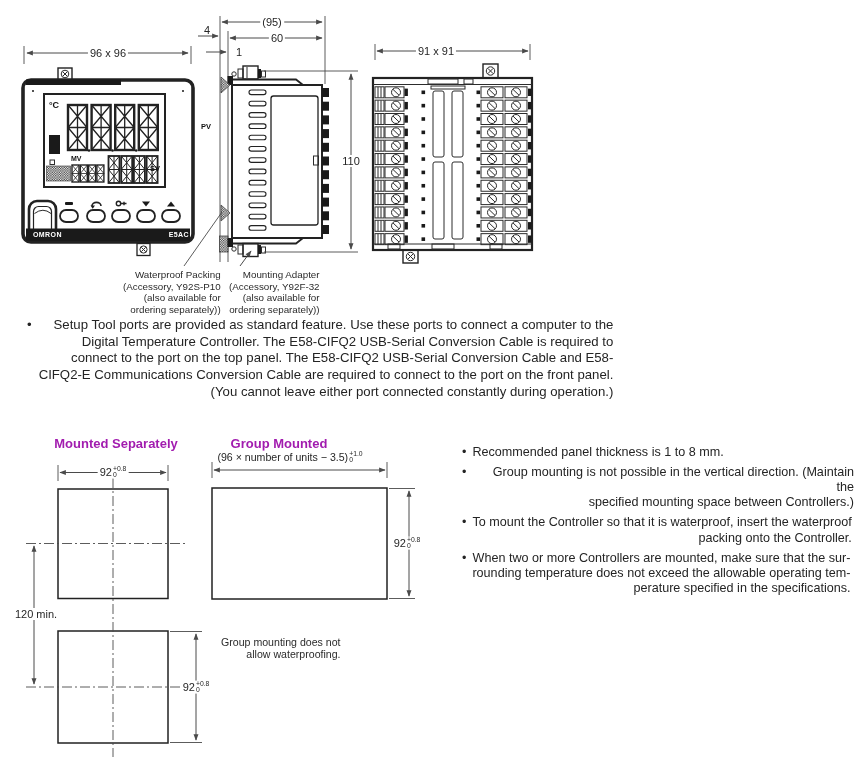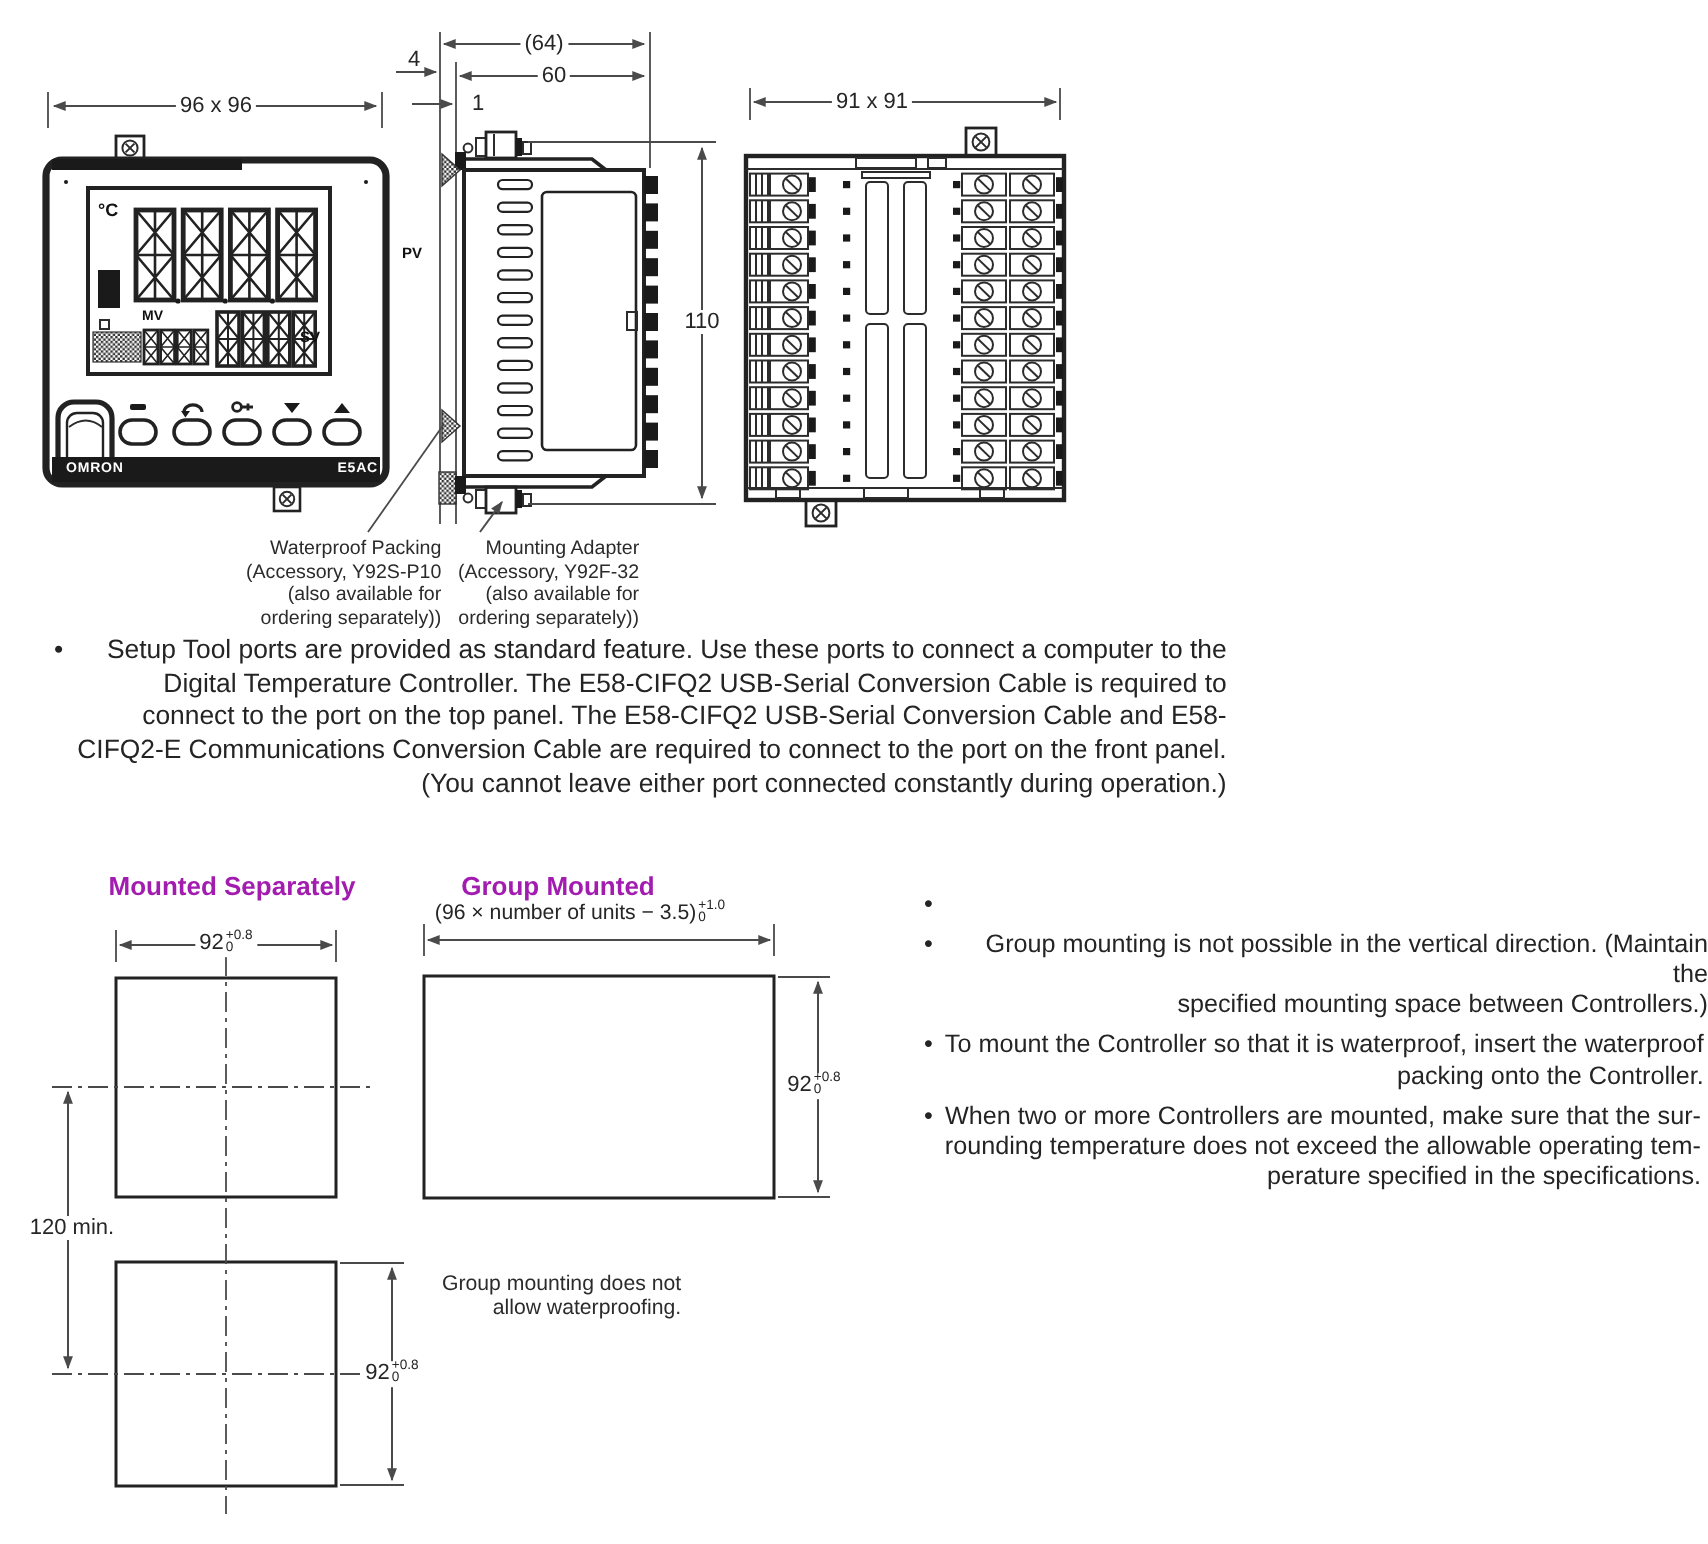--- a/index.html
+++ b/index.html
@@ -293,21 +293,21 @@
     <line x1="389" y1="488.5" x2="415" y2="488.5" class="ext"></line>
     <line x1="389" y1="598.5" x2="415" y2="598.5" class="ext"></line>
     <line x1="409" y1="491" x2="409" y2="596" class="ln" marker-start="url(#arr)" marker-end="url(#arr)"></line>
   </g>
 </svg>
 
 <div class="dim" style="left:108px;top:53px;">
     <span>96 x 96</span>
   </div>
 <div class="dim" style="left:272px;top:22px;">
-    <span>(64)</span>
+    <span>(95)</span>
   </div>
 <div class="dim" style="left:277px;top:38px;">
     <span>60</span>
   </div>
 <div class="dim" style="left:207px;top:30px;background:transparent;">
     <span>4</span>
   </div>
 <div class="dim" style="left:239px;top:52px;background:transparent;">
     <span>1</span>
   </div>
@@ -377,20 +377,21 @@
 <div class="dim" style="left:36px;top:614px;">
     <span>120 min.</span>
   </div>
 
 <div class="groupnote pre">Group mounting does not
 allow waterproofing.</div>
 
 <ul class="notes">
   <li>
       <span class="blt">•</span>
+      <span class="pre">Recommended panel thickness is 1 to 8 mm.</span>
     </li>
   <li>
       <span class="blt">•</span>
       <span class="pre">Group mounting is not possible in the vertical direction. (Maintain the
 specified mounting space between Controllers.)</span>
     </li>
   <li>
       <span class="blt">•</span>
       <span class="pre">To mount the Controller so that it is waterproof, insert the waterproof
 packing onto the Controller.</span>

